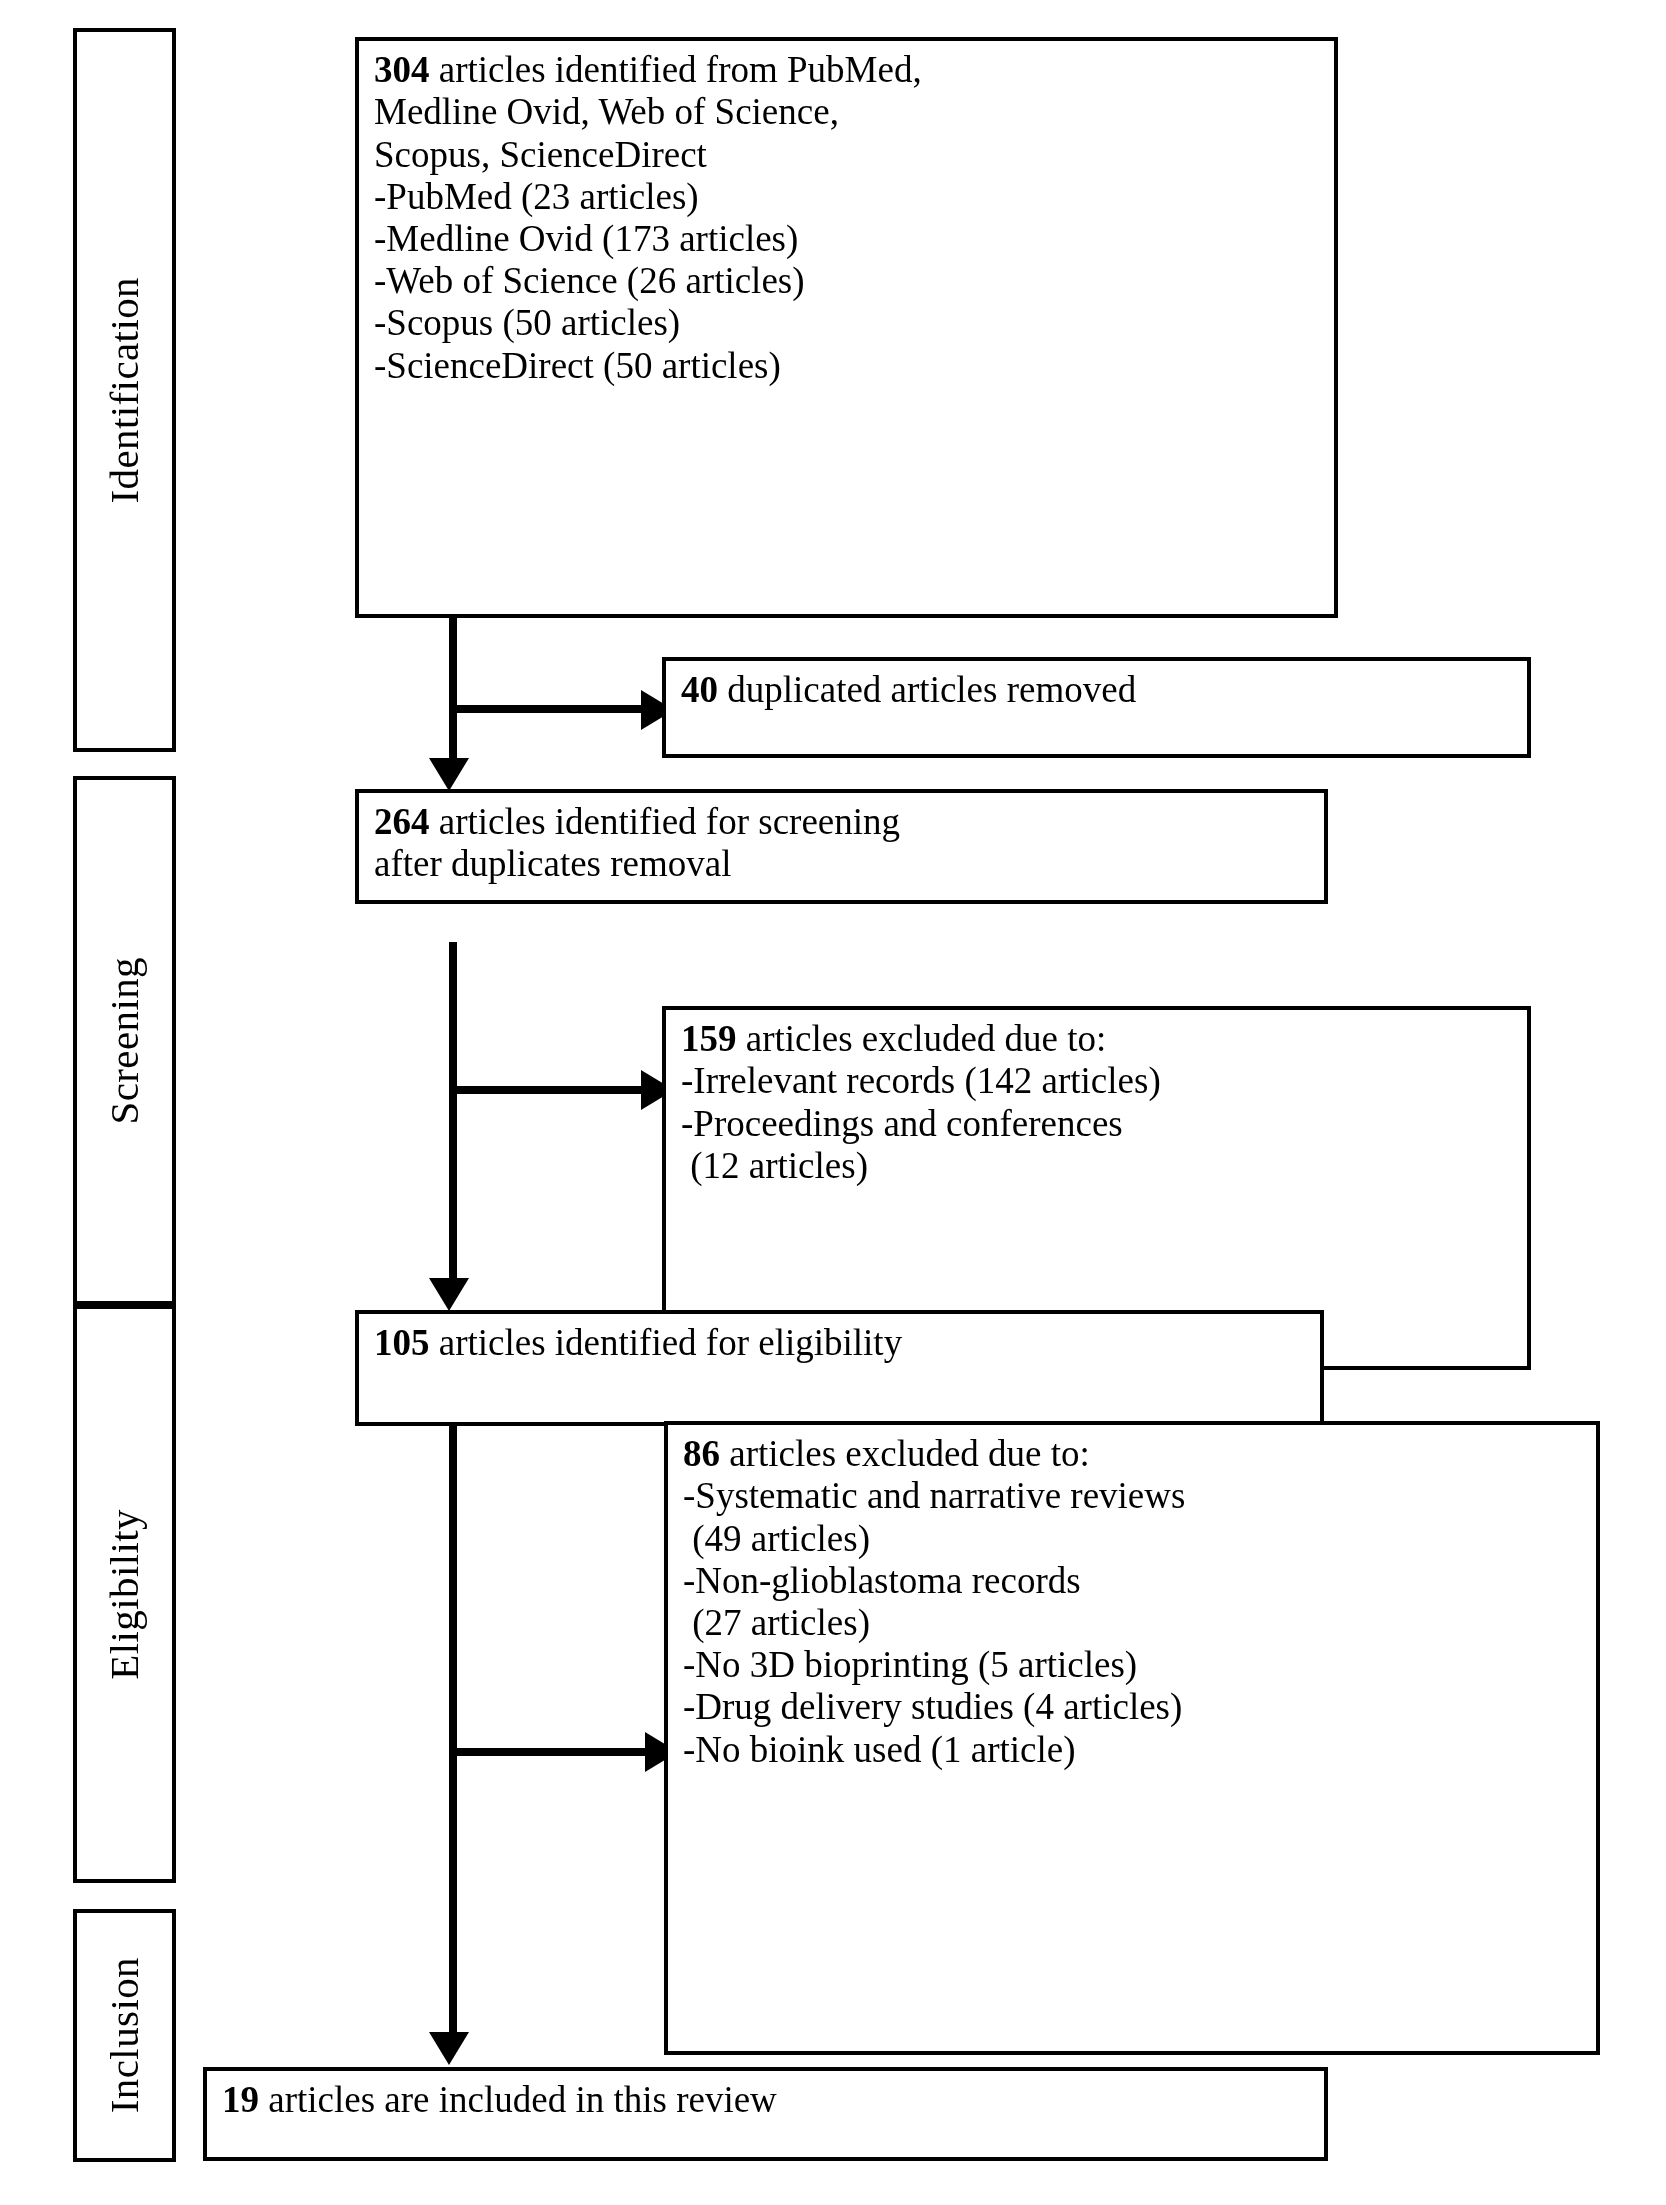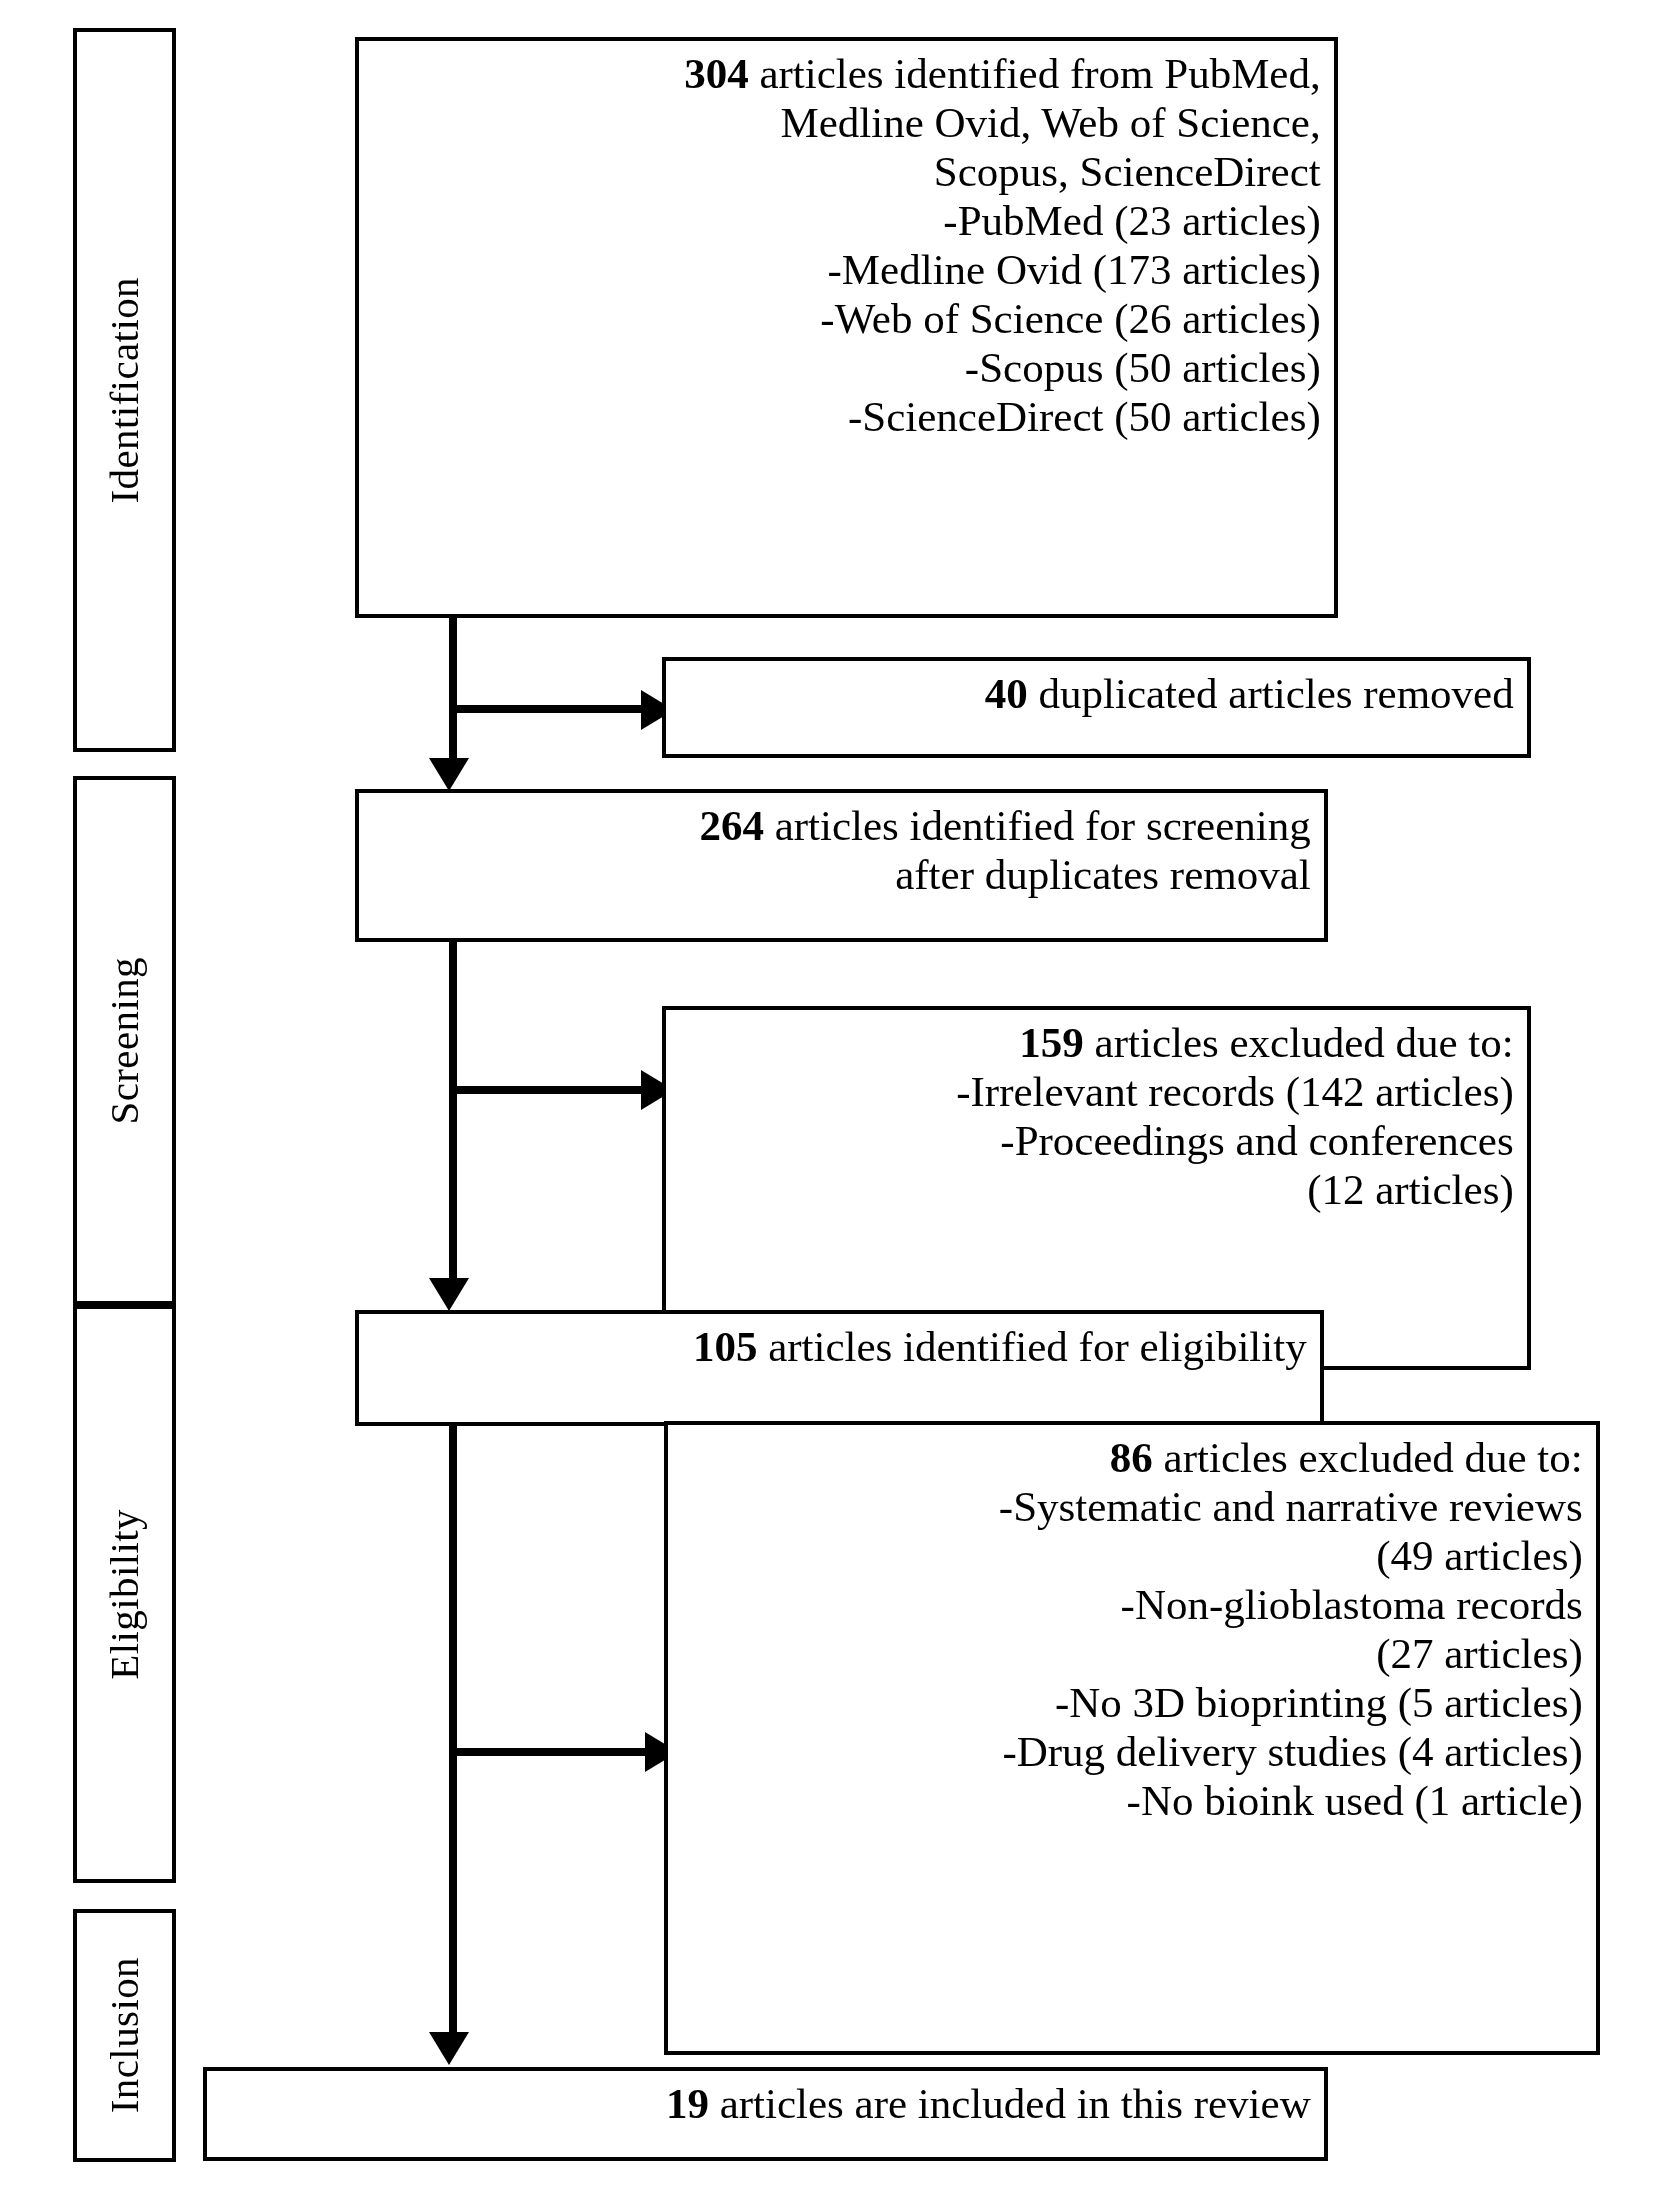--- a/index.html
+++ b/index.html
@@ -39,24 +39,23 @@
 
   
   .flow-box {
     position: absolute;
     border: 4.1px solid #000;
     background: #fff;
     box-sizing: border-box;
     padding: 8.3px 13.3px 8.3px 15px;
   }
   .flow-box .line {
-    font-size: 43px;
+    font-size: 37px;
     line-height: 1.14;
     white-space: pre;
-    text-align: right;
   }
   .flow-box .line b {
     font-weight: 700;
   }
 
   
   .vline {
     position: absolute;
     background: #000;
     width: 7.5px;
@@ -130,21 +129,21 @@
     <div class="line">-Medline Ovid (173 articles)</div>
     <div class="line">-Web of Science (26 articles)</div>
     <div class="line">-Scopus (50 articles)</div>
     <div class="line">-ScienceDirect (50 articles)</div>
   </div>
 
   <div class="flow-box" style="left:662px; top:657px; width:869px; height:101px;">
     <div class="line"><b>40</b><span> duplicated articles removed</span></div>
   </div>
 
-  <div class="flow-box" style="left:355px; top:789px; width:973px; height:153px;">
+  <div class="flow-box" style="left:355px; top:789px; width:973px; height:115px;">
     <div class="line"><b>264</b><span> articles identified for screening</span></div>
     <div class="line">after duplicates removal</div>
   </div>
 
   <div class="flow-box" style="left:662px; top:1006px; width:869px; height:364px;">
     <div class="line"><b>159</b><span> articles excluded due to:</span></div>
     <div class="line">-Irrelevant records (142 articles)</div>
     <div class="line">-Proceedings and conferences</div>
     <div class="line"> (12 articles)</div>
   </div>

